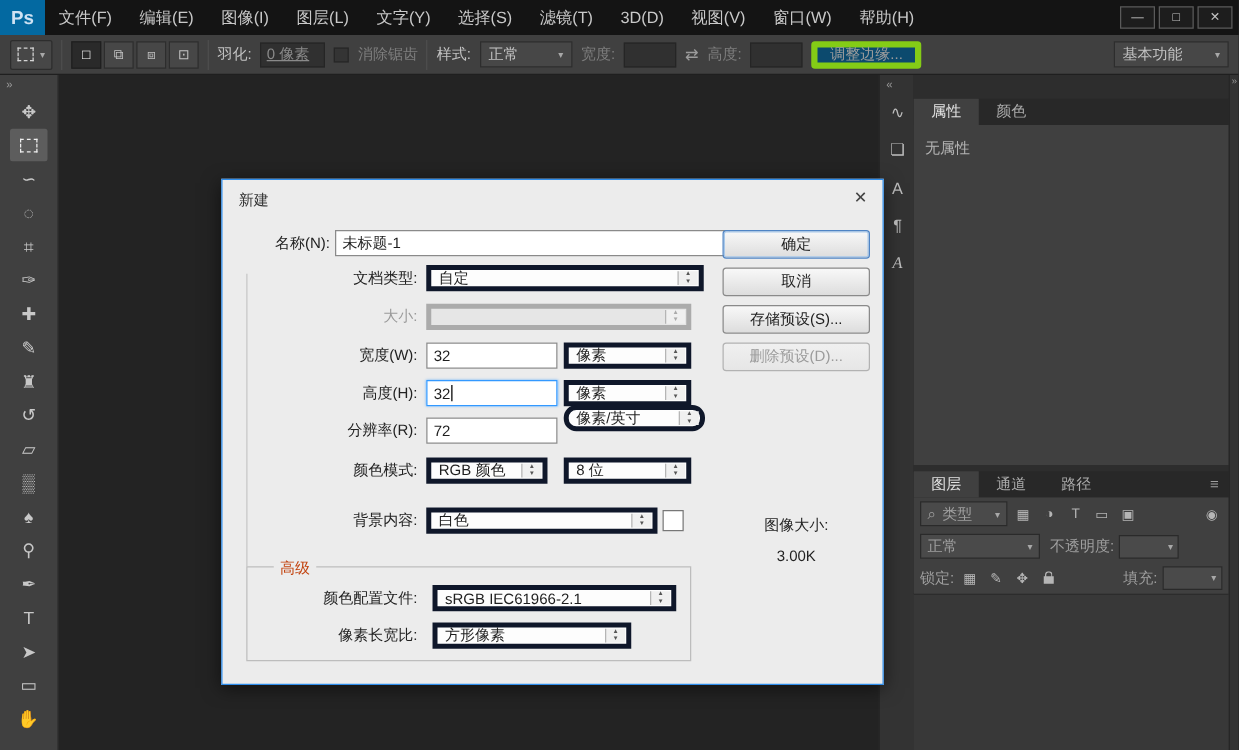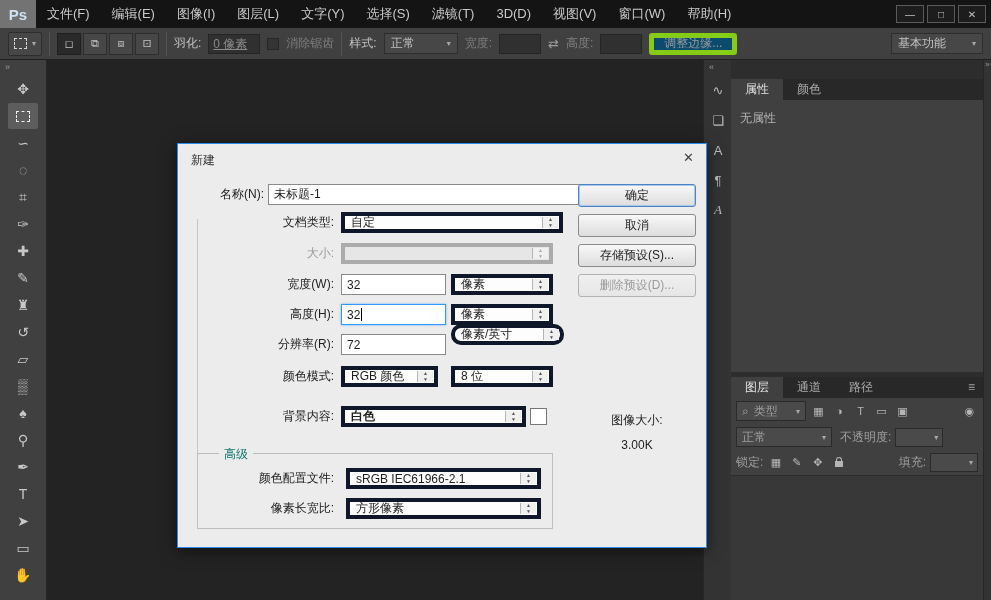--- a/index.html
+++ b/index.html
@@ -1,34 +1,34 @@
 <!DOCTYPE html>
 <html><head>
 <meta charset="utf-8">
 <style>
   *{margin:0;padding:0;box-sizing:border-box;font-family:"Liberation Sans","DejaVu Sans",sans-serif;}
   html,body{width:991px;height:600px;overflow:hidden;background:#242424;}
   .app{position:relative;width:991px;height:600px;}
 
   
   .titlebar{position:absolute;top:0;left:0;right:0;height:28px;background:#141414;display:flex;align-items:center;color:#c9c9c9;font-size:13px;z-index:3;}
-  .ps-logo{width:36px;height:28px;display:flex;align-items:center;justify-content:center;font-weight:bold;font-size:15px;color:#cfe2f3;background:#737373;}
+  .ps-logo{width:36px;height:28px;display:flex;align-items:center;justify-content:center;font-weight:bold;font-size:15px;color:#cfe2f3;background:#0369a1;}
   .menu-item{padding:0 11px;height:28px;line-height:28px;cursor:default;}
   .win-controls{margin-left:auto;display:flex;gap:3px;padding-right:5px;}
   .win-btn{width:28px;height:18px;border:1px solid #5a5a5a;background:#1d1d1d;color:#c0c0c0;font-size:10px;display:flex;align-items:center;justify-content:center;}
 
   
   .optionsbar{position:absolute;top:28px;left:0;right:0;height:32px;background:#404040;border-bottom:1px solid #1f1f1f;display:flex;align-items:center;gap:7px;padding:0 8px;color:#c2c2c2;font-size:12px;z-index:3;}
   .opt-sep{width:1px;height:24px;background:#2b2b2b;border-right:1px solid #555;}
   .tool-preset{display:flex;align-items:center;gap:5px;height:24px;padding:0 5px;background:#474747;border:1px solid #2d2d2d;border-radius:2px;}
   .mini-marquee{width:13px;height:11px;border:1px dashed #d5d5d5;}
   .mode-group{display:flex;gap:2px;}
   .mode-btn{width:24px;height:22px;background:#474747;border:1px solid #2d2d2d;display:flex;align-items:center;justify-content:center;font-size:11px;color:#c2c2c2;}
   .mode-btn.active{background:#2a2a2a;color:#ffffff;border-color:#1f1f1f;}
-  .opt-input{height:20px;background:#303030;border:1px solid #252525;color:#8a8a8a;padding:0 4px;display:flex;align-items:flex-end;text-decoration:underline;}
+  .opt-input{height:20px;background:#303030;border:1px solid #252525;color:#8a8a8a;padding:0 4px;display:flex;align-items:center;text-decoration:underline;}
   .opt-select{height:21px;background:#474747;border:1px solid #2d2d2d;display:flex;align-items:center;gap:7px;padding:0 6px;}
   .caret{font-size:8px;color:#a8a8a8;}
   .opt-btn{height:22px;background:#0c4a6e;border:5px solid #84cc16;border-radius:3px;padding:0 10px;display:flex;align-items:center;color:#9c9c9c;}
   .opt-check{width:12px;height:12px;background:#343434;border:1px solid #262626;}
   .dim{color:#7e7e7e;}
   .swap-ico{font-size:13px;color:#9c9c9c;}
 
   
   .toolbar{position:absolute;top:60px;left:0;width:47px;bottom:0;background:#404040;border-right:1px solid #262626;z-index:2;}
   .strip-chevron{height:15px;line-height:15px;padding-left:5px;font-size:9px;color:#9a9a9a;letter-spacing:-1px;}
@@ -71,21 +71,21 @@
   .caret-bar{width:1px;height:13px;background:#000;margin-left:1px;}
   .sel{position:absolute;height:21px;background:#fdfdfd;border:4px solid #0f172a;display:flex;align-items:center;padding:0 22px 0 6px;}
   .sel.disabled{background:#e6e6e6;color:#a0a0a0;border-color:#ababab;}
   .arrows{position:absolute;right:1px;top:1px;bottom:1px;width:16px;background:#f0f0f0;border-left:1px solid #b5b5b5;display:flex;flex-direction:column;align-items:center;justify-content:center;font-size:5px;color:#555;line-height:5px;gap:1px;}
   .sel.disabled .arrows{color:#aaa;}
   .btn{position:absolute;left:400px;width:118px;height:23px;background:linear-gradient(#f8f8f8,#dddddd);border:1px solid #8a8a8a;border-radius:3px;display:flex;align-items:center;justify-content:center;color:#1e1e1e;}
   .btn.default{border-color:#4f84c4;box-shadow:inset 0 0 0 1px #a7c8ea;}
   .btn.disabled{color:#9b9b9b;background:linear-gradient(#f0f0f0,#e6e6e6);border-color:#b2b2b2;}
   .vguide{position:absolute;left:19px;top:75px;width:1px;height:234px;background:#c6c6c6;}
   .group{position:absolute;left:19px;top:309px;width:356px;height:76px;border:1px solid #bdbdbd;}
-  .group-label{position:absolute;left:41px;top:302px;background:#ececec;padding:0 5px;color:#0f766e;}
+  .group-label{position:absolute;left:41px;top:302px;background:#ececec;padding:0 5px;color:#c2410c;}
   .swatch{position:absolute;left:352px;top:264px;width:17px;height:17px;background:#ffffff;border:1px solid #777;}
   .imgsize{position:absolute;left:400px;top:268px;width:118px;text-align:center;color:#222;}
   .imgsize .val{margin-top:9px;}
 </style>
 </head>
 <body>
 
 <div class="app">
 
   <div class="titlebar">
@@ -334,21 +334,21 @@
     </div>
     <div class="sel" style="left:273px;top:222px;width:102px;">
       <span>8 位</span>
       <span class="arrows">
           <span>▲</span>
           <span>▼</span>
         </span>
     </div>
 
     <div class="dlbl" style="left:8px;top:262px;width:148px;">背景内容:</div>
-    <div class="sel" style="left:163px;top:262px;width:185px;font-weight:bold;">
+    <div class="sel" style="left:163px;top:262px;width:185px;">
       <span>白色</span>
       <span class="arrows">
           <span>▲</span>
           <span>▼</span>
         </span>
     </div>
     <div class="swatch"></div>
 
     <div class="imgsize">
       <div>图像大小:</div>
@@ -361,21 +361,21 @@
     <div class="dlbl" style="left:8px;top:324px;width:148px;text-align:right;">颜色配置文件:</div>
     <div class="sel" style="left:168px;top:324px;width:195px;">
       <span>sRGB IEC61966-2.1</span>
       <span class="arrows">
           <span>▲</span>
           <span>▼</span>
         </span>
     </div>
 
     <div class="dlbl" style="left:8px;top:354px;width:148px;">像素长宽比:</div>
-    <div class="sel" style="left:168px;top:354px;width:195px;">
+    <div class="sel" style="left:168px;top:354px;width:159px;">
       <span>方形像素</span>
       <span class="arrows">
           <span>▲</span>
           <span>▼</span>
         </span>
     </div>
   </div>
 
 </div>
 

